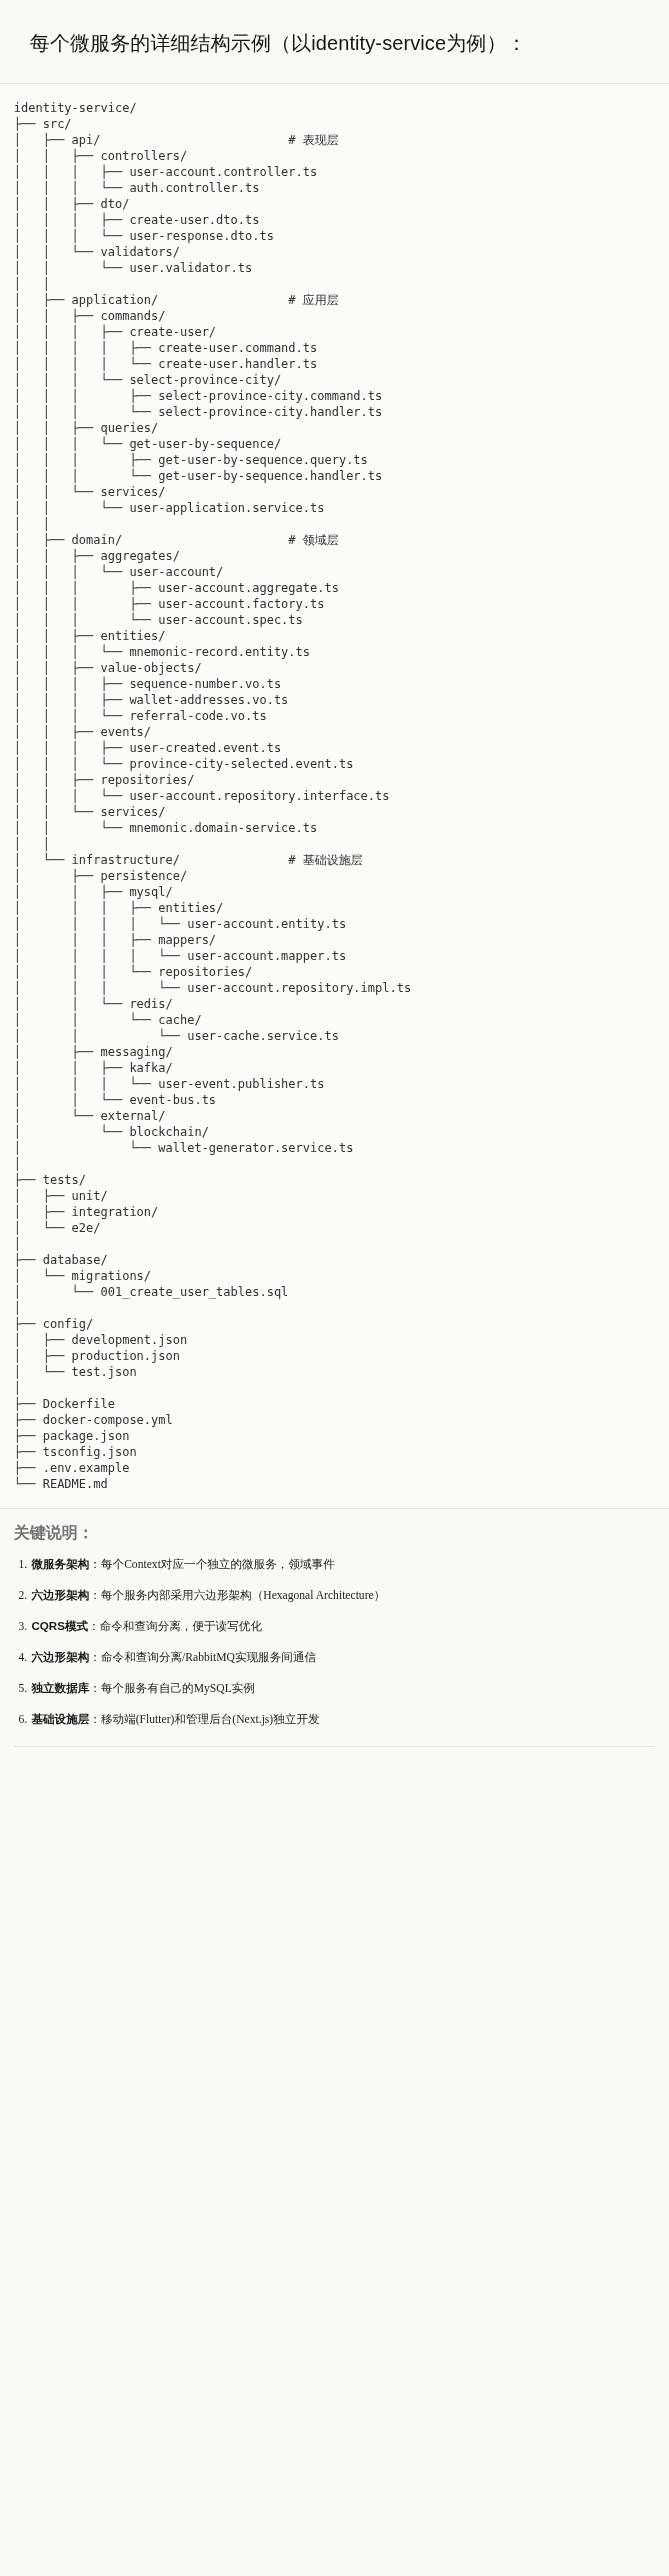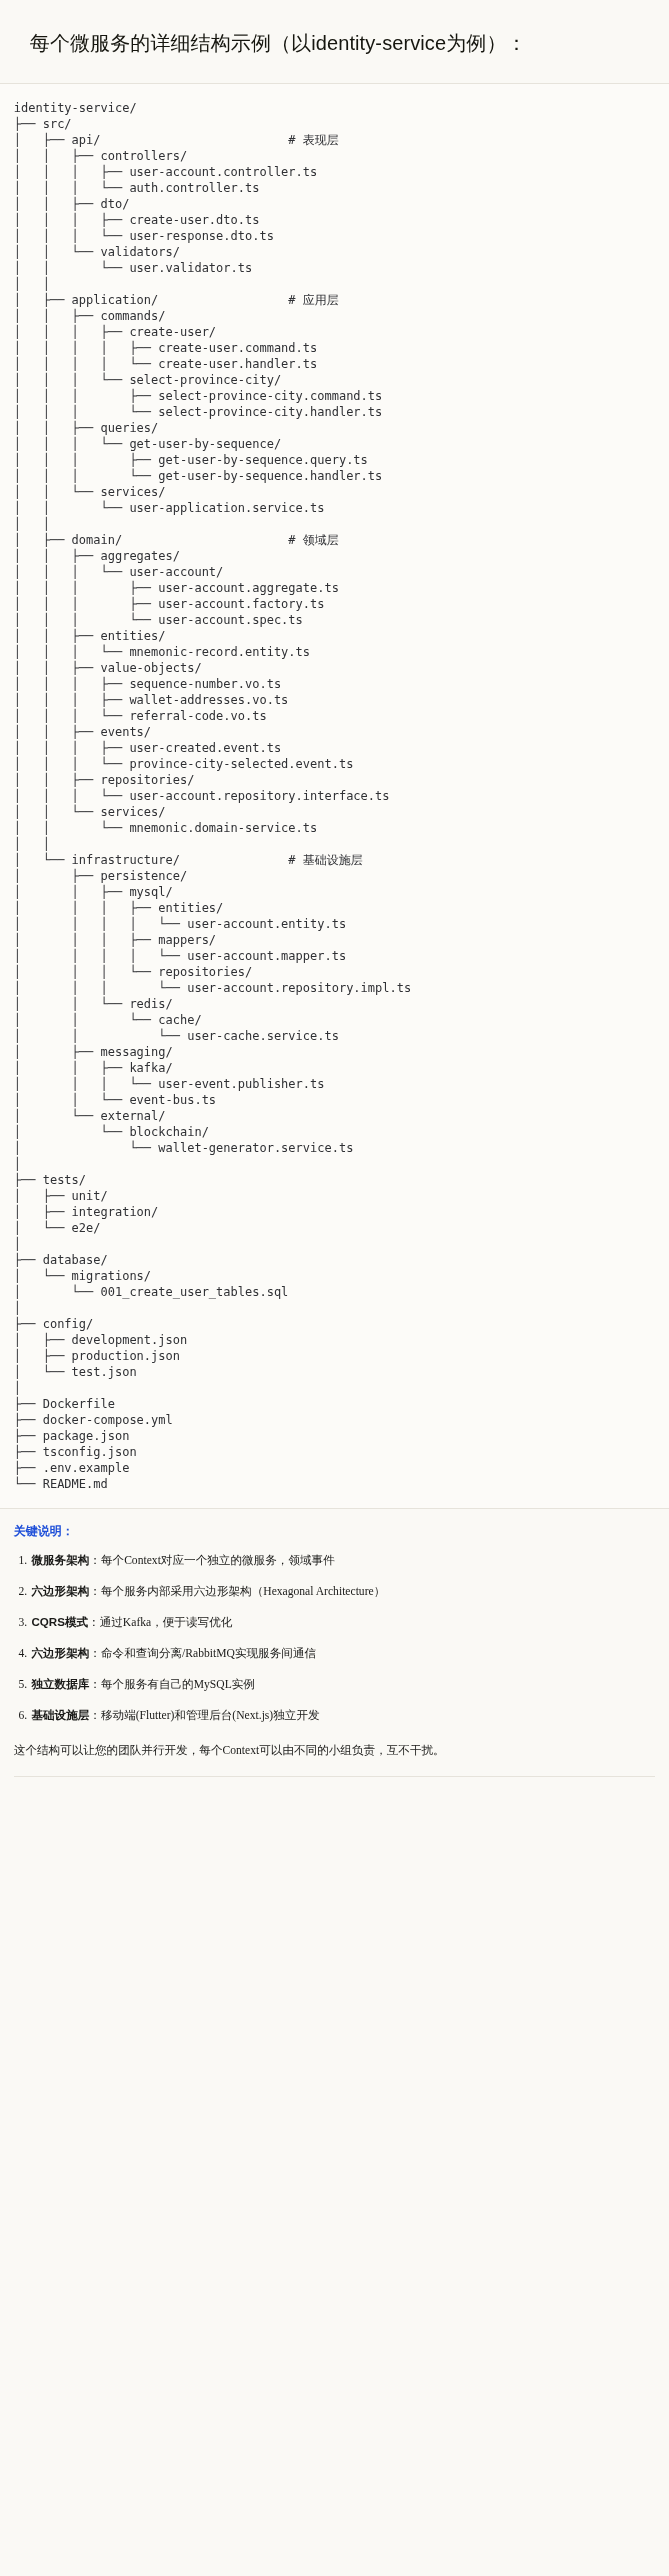--- a/index.html
+++ b/index.html
@@ -56,23 +56,23 @@
 
   
   .notes {
     padding: 11.3px 13.8px 6.3px 13.8px;
     background: #faf9f5;
     border-top: 0.6px solid #e6e3db;
   }
   .notes-title {
     font-family: Liberation Serif, serif;
     font-weight: bold;
-    font-size: 12px;
+    font-size: 16px;
     margin: 2.5px 0 11.3px 0;
-    color: #1d4ed8;
+    color: #737373;
   }
   ol.notes-list {
     margin: 0 0 3.8px 0;
     padding-left: 16.3px;
     font-size: 11.6px;
     line-height: 1.55;
     color: #1a1a18;
   }
   ol.notes-list li {
     margin-bottom: 12px;
@@ -192,23 +192,22 @@
 ├── tsconfig.json
 ├── .env.example
 └── README.md</pre>
   </section>
 
   <section class="notes">
     <h2 class="notes-title">关键说明：</h2>
     <ol class="notes-list">
       <li><span class="term">微服务架构</span><span>：</span><span>每个Context对应一个独立的微服务，领域事件</span></li>
       <li><span class="term">六边形架构</span><span>：</span><span>每个服务内部采用六边形架构（Hexagonal Architecture）</span></li>
-      <li><span class="term">CQRS模式</span><span>：</span><span>通过Kafka，便于读写优化</span></li>
+      <li><span class="term">CQRS模式</span><span>：</span><span>命令和查询分离，便于读写优化</span></li>
       <li><span class="term">六边形架构</span><span>：</span><span>命令和查询分离/RabbitMQ实现服务间通信</span></li>
       <li><span class="term">独立数据库</span><span>：</span><span>每个服务有自己的MySQL实例</span></li>
       <li><span class="term">基础设施层</span><span>：</span><span>移动端(Flutter)和管理后台(Next.js)独立开发</span></li>
     </ol>
-    <p class="closing">这个结构可以让您的团队并行开发，每个Context可以由不同的小组负责，互不干扰。</p>
     <div class="footer-rule"></div>
   </section>
 
 </div>
 
 
 </body></html>

